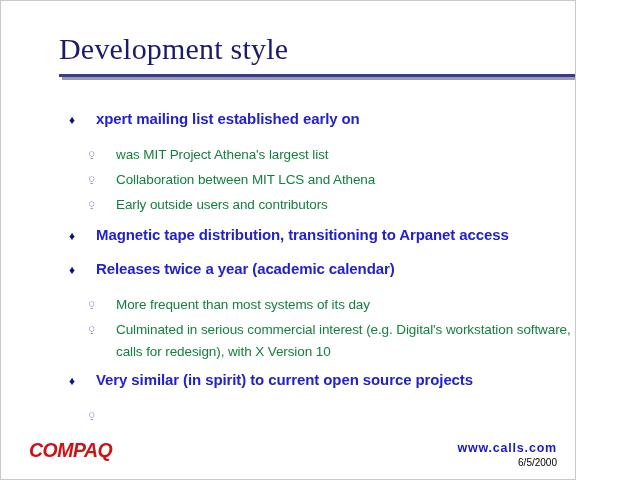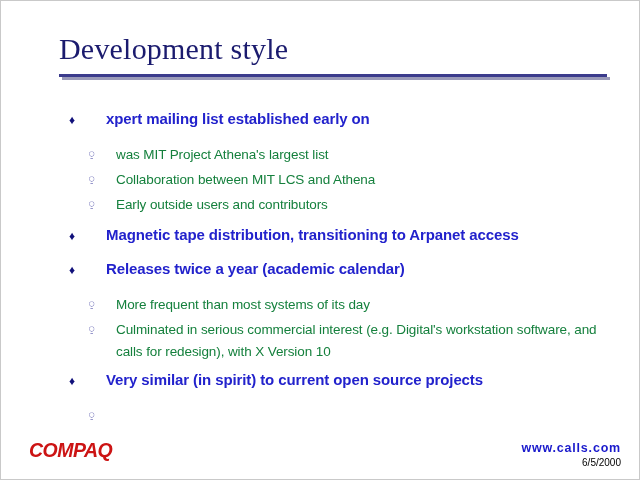--- a/index.html
+++ b/index.html
@@ -2,21 +2,21 @@
 <html><head>
 <meta charset="utf-8">
 <style>
   html, body {
     margin: 0;
     padding: 0;
     background: #ffffff;
   }
   #slide {
     position: relative;
-    width: 640px;
+    width: 576px;
     height: 480px;
     background: #ffffff;
     box-sizing: border-box;
     border: 1px solid #c9c9c9;
     overflow: hidden;
     font-family: "Liberation Sans", sans-serif;
   }
 
   
   #title {
@@ -80,21 +80,20 @@
     color: #10107a;
     text-align: left;
   }
   .lvl1 .text {
     display: block;
     font-size: 15px;
     line-height: 20px;
     font-weight: bold;
     color: #2222cc;
     letter-spacing: -0.1px;
-    margin-left: 10px;
   }
   .lvl2 {
     padding-left: 115px;
     padding-right: 22px;
     min-height: 24px;
     margin-bottom: 1px;
   }
   .lvl2 .marker {
     position: absolute;
     left: 88px;

